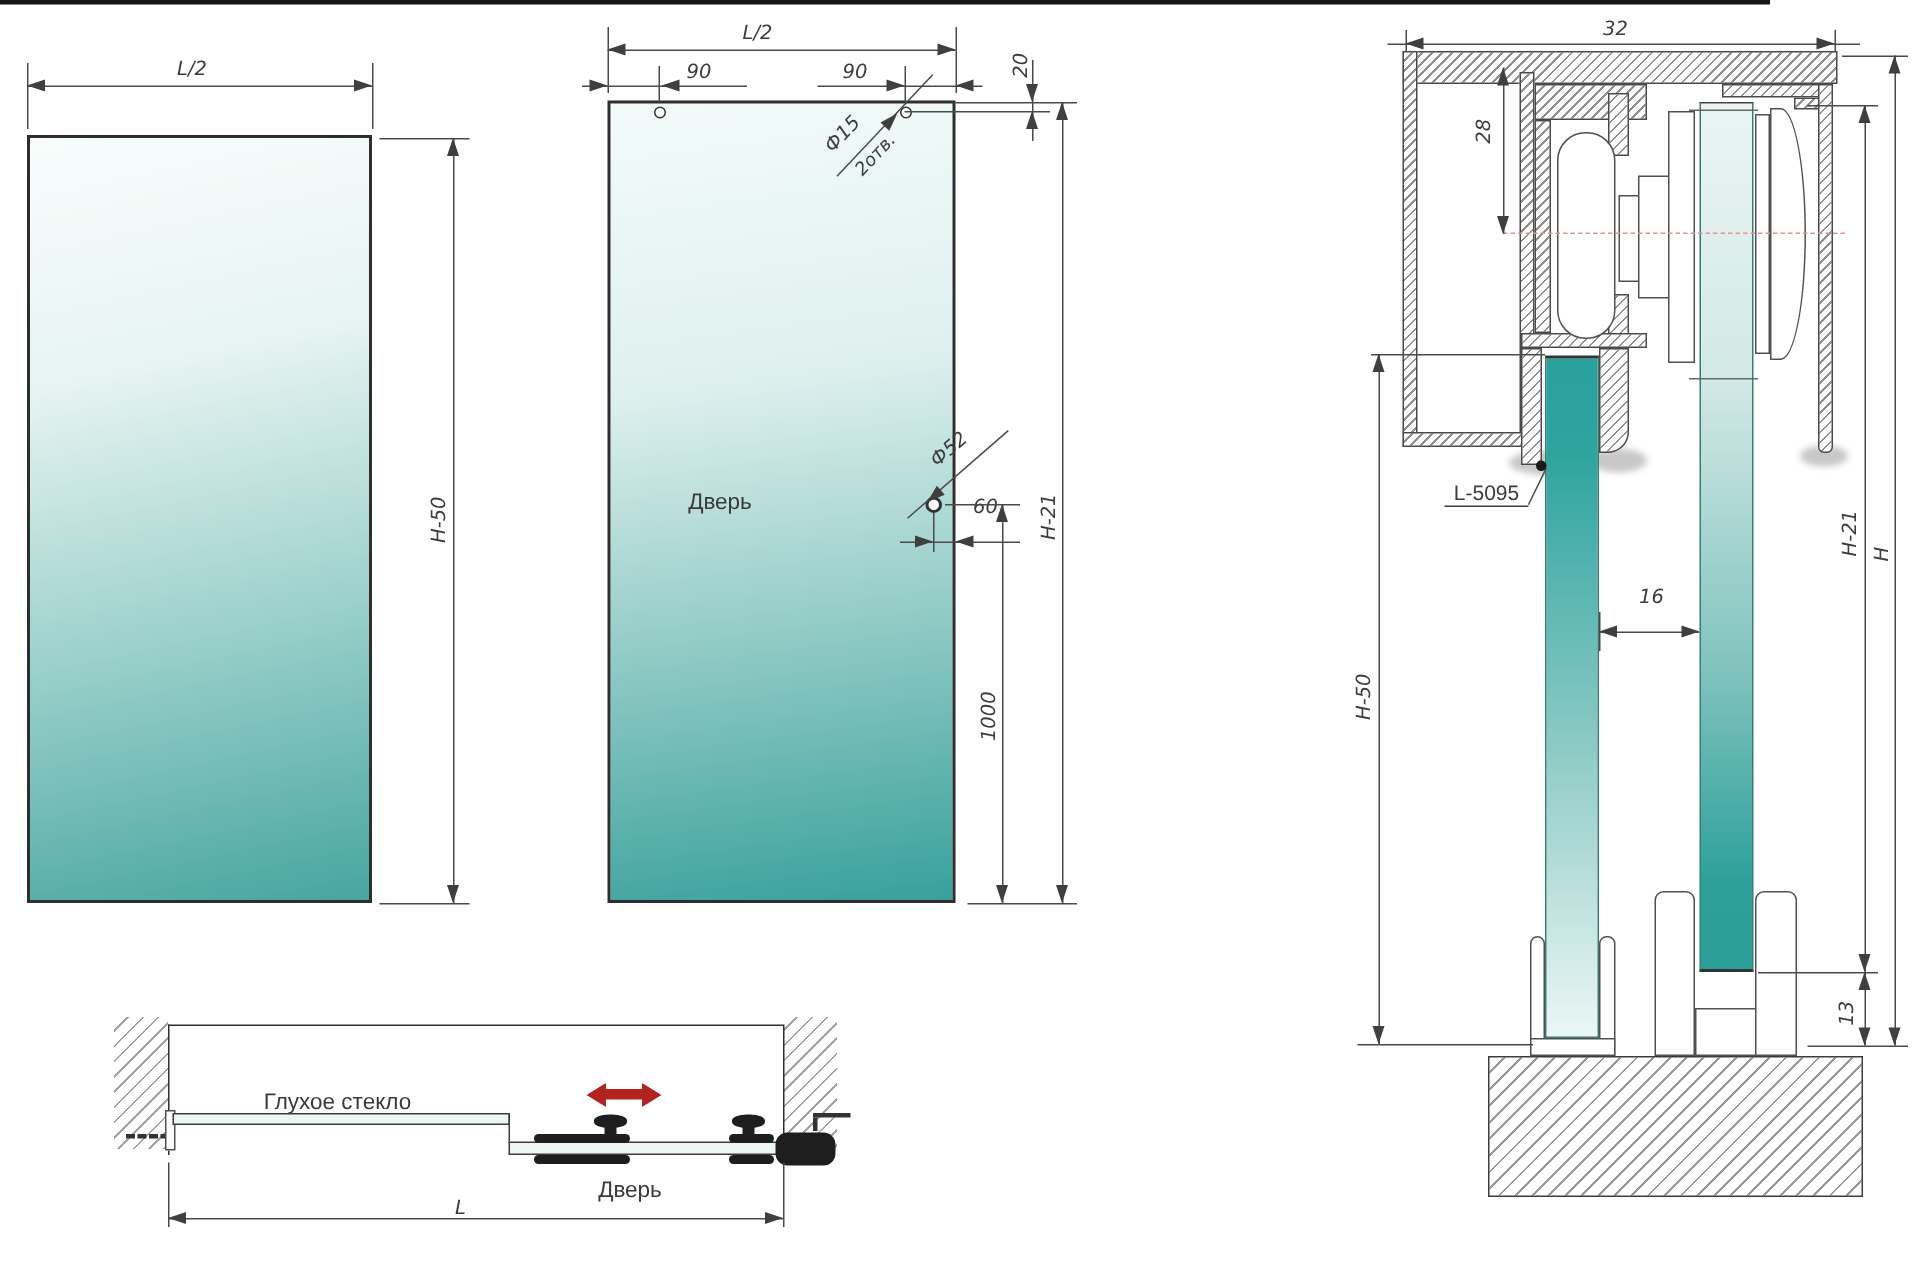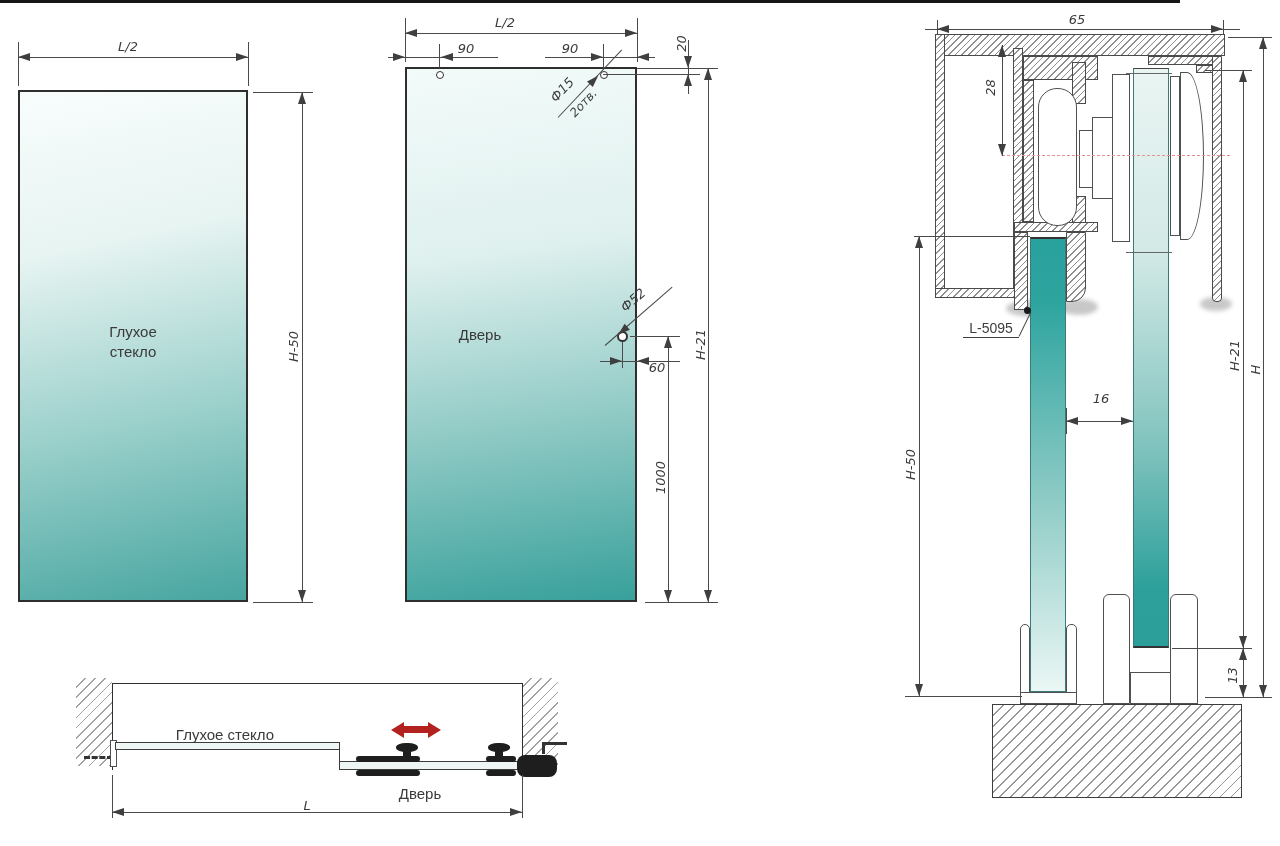--- a/index.html
+++ b/index.html
@@ -37,24 +37,20 @@
 </style>
 </head>
 <body>
 
 <div id="canvas">
 
   <div class="abs" style="left:0;top:0;width:1180px;height:3px;background:#161616;"></div>
 
   <div class="glass-big" style="left:18px;top:90px;width:230px;height:512px;border-width:2.5px;
               background:linear-gradient(168deg,#f8fdfc 0%,#e7f4f2 30%,#9bd0cb 64%,#47a5a0 100%);"></div>
-  <div class="lbl" style="left:58px;top:322px;width:150px;line-height:20px;">
-    <div>Глухое</div>
-    <div>стекло</div>
-  </div>
 
   <div class="ln" style="left:17.5px;top:42px;width:1px;height:44px;"></div>
   <div class="ln" style="left:247.5px;top:42px;width:1px;height:44px;"></div>
   <div class="ln" style="left:18px;top:56.5px;width:230px;height:1.1px;"></div>
   <div class="tri tl" style="left:18px;top:53px;"></div>
   <div class="tri tr" style="left:236px;top:53px;"></div>
   <div class="dt" style="left:68px;top:39px;width:120px;">L/2</div>
 
   <div class="ln" style="left:253px;top:91.5px;width:60px;height:1px;"></div>
   <div class="ln" style="left:253px;top:601.5px;width:60px;height:1px;"></div>
@@ -106,21 +102,21 @@
   <div class="leader" style="left:605px;top:341px;width:89px;height:9px;transform:rotate(-41deg);">
     <div class="ln" style="left:0;top:4px;width:89px;height:1.1px;"></div>
     <div class="tri tl" style="left:17px;top:0.5px;"></div>
     <div class="dt" style="left:24px;top:-19px;width:54px;">Ф52</div>
   </div>
 
   <div class="ln" style="left:621.5px;top:342px;width:1px;height:26px;"></div>
   <div class="ln" style="left:600px;top:360.5px;width:80px;height:1.1px;"></div>
   <div class="tri tr" style="left:610px;top:357px;"></div>
   <div class="tri tl" style="left:637px;top:357px;"></div>
-  <div class="dt" style="left:642px;top:360px;width:30px;">60</div>
+  <div class="dt" style="left:642px;top:331px;width:30px;">60</div>
 
   <div class="ln" style="left:630px;top:335.5px;width:50px;height:1px;"></div>
   <div class="ln" style="left:667.5px;top:336px;width:1.1px;height:266px;"></div>
   <div class="tri tu" style="left:664px;top:336px;"></div>
   <div class="tri td" style="left:664px;top:590px;"></div>
   <div class="dt rot" style="left:640px;top:470px;width:40px;">1000</div>
 
   <div class="ln" style="left:645px;top:601.5px;width:73px;height:1px;"></div>
   <div class="ln" style="left:707.5px;top:68px;width:1.1px;height:534px;"></div>
   <div class="tri tu" style="left:704px;top:68px;"></div>
@@ -172,21 +168,21 @@
   <div class="wp" style="left:1103px;top:594px;width:27px;height:110px;border-radius:6px 6px 0 0;"></div>
   <div class="wp" style="left:1170px;top:594px;width:28px;height:110px;border-radius:6px 6px 0 0;"></div>
 
   <div class="hfl" style="left:992px;top:704px;width:250px;height:94px;"></div>
 
   <div class="ln" style="left:936.5px;top:20px;width:1px;height:14px;"></div>
   <div class="ln" style="left:1222.5px;top:20px;width:1px;height:14px;"></div>
   <div class="ln" style="left:925px;top:28.5px;width:315px;height:1.1px;"></div>
   <div class="tri tl" style="left:937px;top:25px;"></div>
   <div class="tri tr" style="left:1211px;top:25px;"></div>
-  <div class="dt" style="left:1057px;top:12px;width:40px;">65</div>
+  <div class="dt" style="left:1057px;top:12px;width:40px;">32</div>
 
   <div class="ln" style="left:1001.5px;top:45px;width:1.1px;height:111px;"></div>
   <div class="tri tu" style="left:998px;top:45px;"></div>
   <div class="tri td" style="left:998px;top:144px;"></div>
   <div class="dt rot" style="left:968px;top:80px;width:44px;">28</div>
 
   <div class="dt" style="left:963px;top:320px;width:56px;font-style:normal;font-family:'Liberation Sans',sans-serif;font-size:14px;color:#3c3c3c;border-bottom:1.2px solid #3f3f3f;padding-bottom:1px;">L-5095</div>
   <div class="leader" style="left:1019px;top:336px;width:27px;height:1.1px;background:#4a4a4a;transform:rotate(-64deg);"></div>
   <div class="abs" style="left:1024px;top:307px;width:7px;height:7px;background:#1a1a1a;border-radius:50%;"></div>
 

